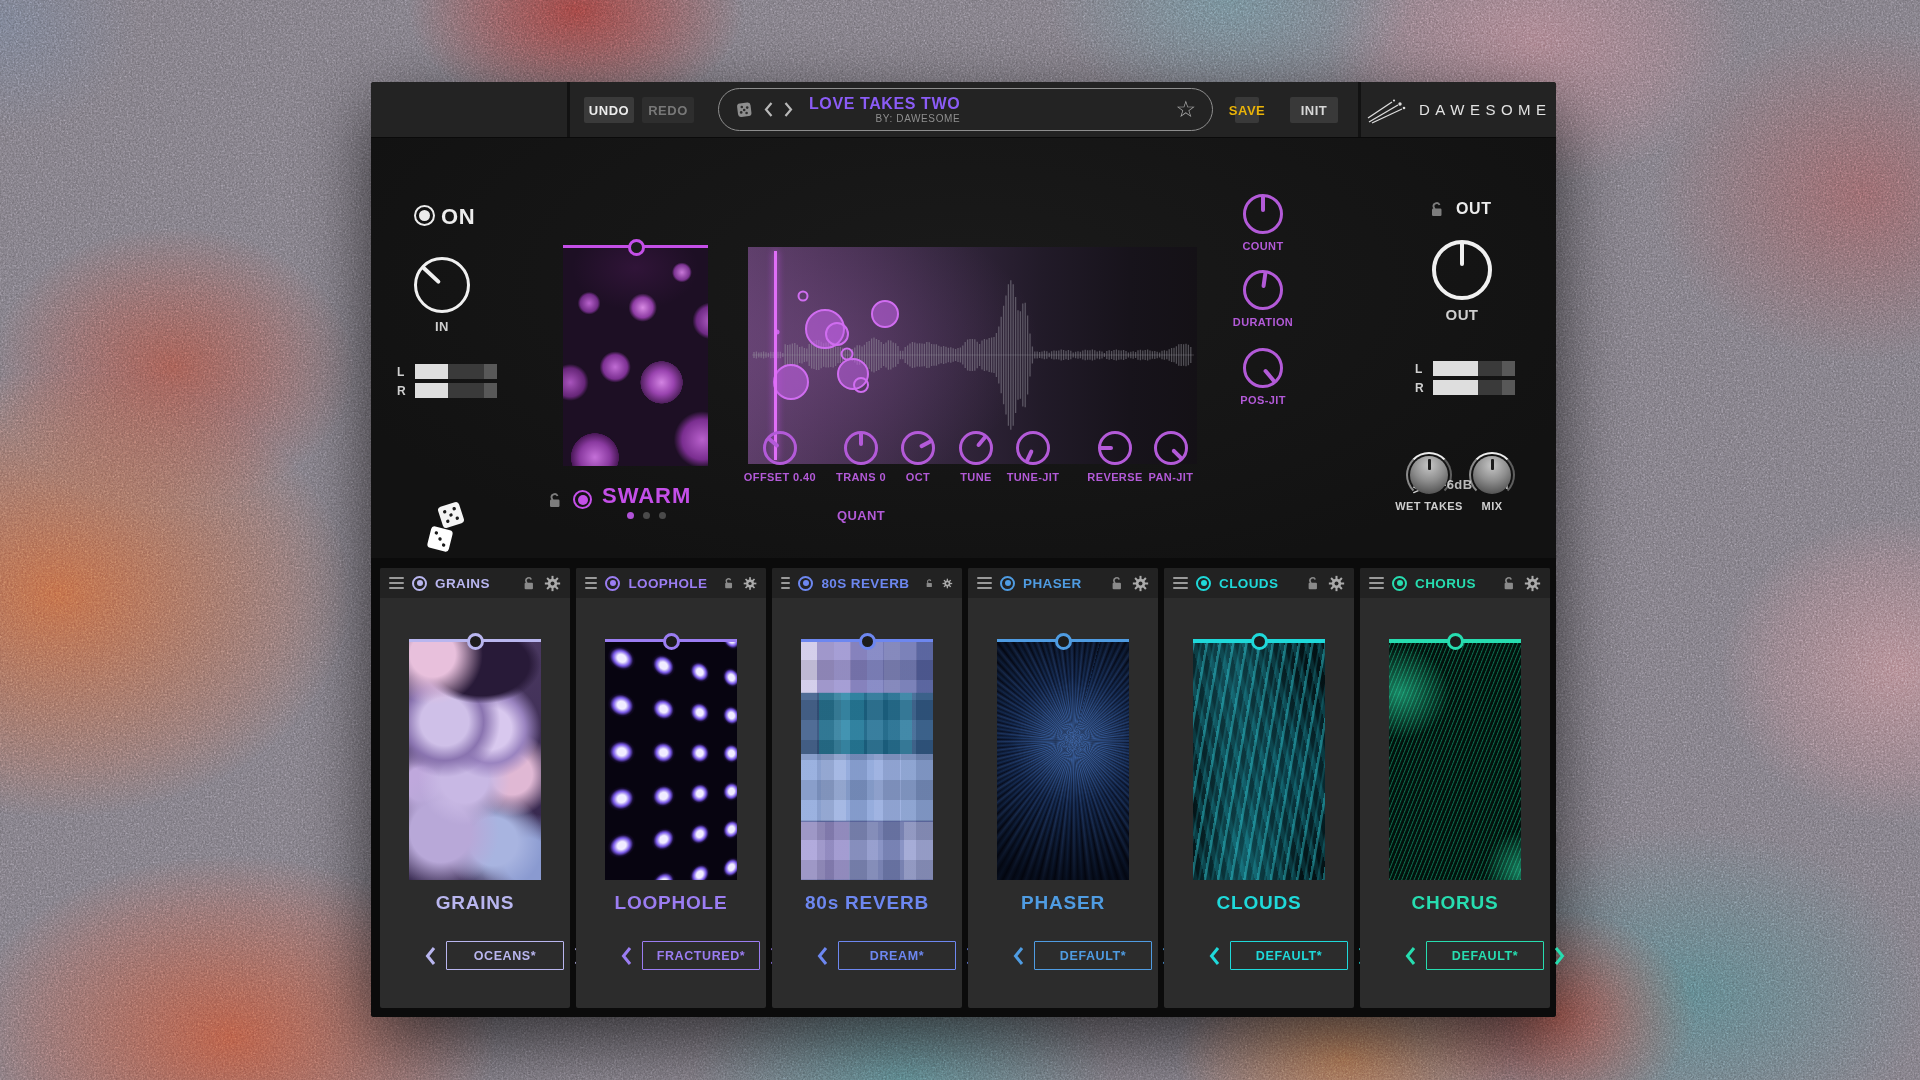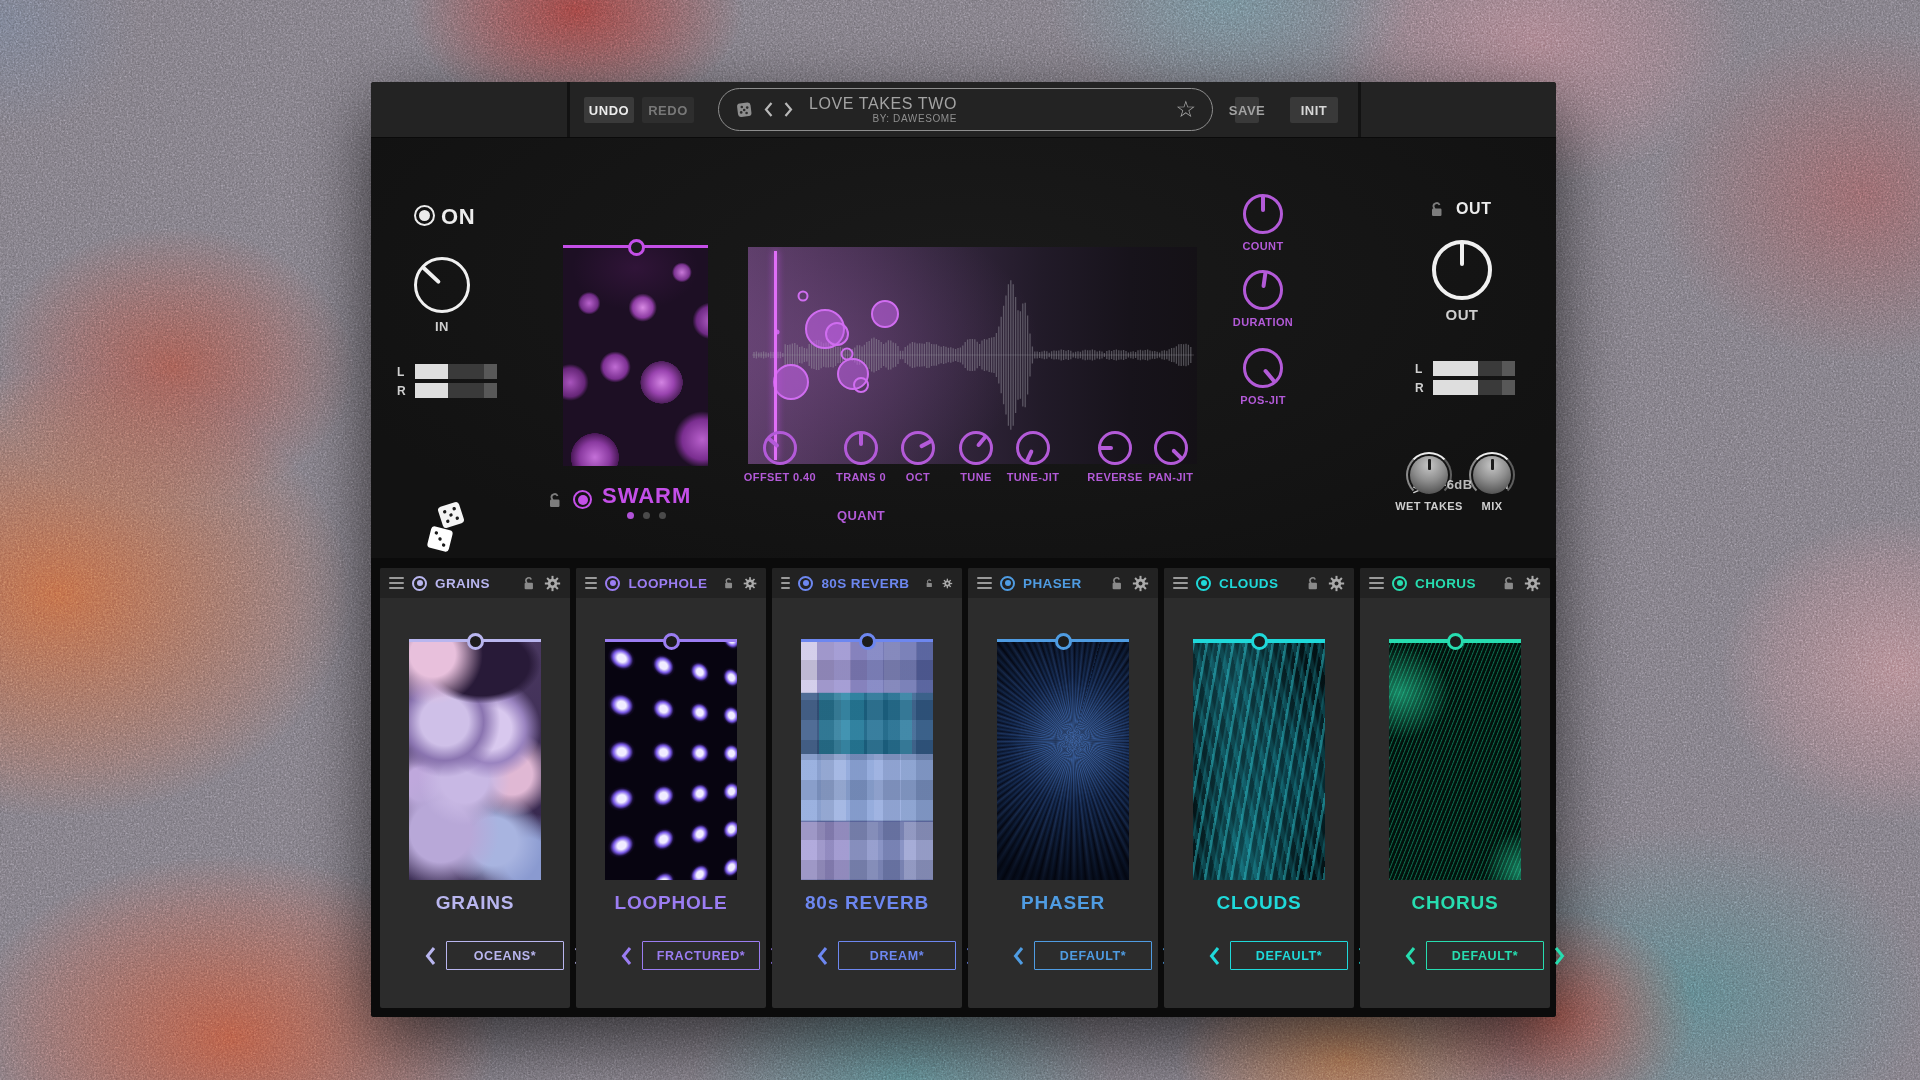--- a/index.html
+++ b/index.html
@@ -32,26 +32,26 @@
   .tb-div{position:absolute;top:0;width:3px;height:55px;background:#121212;}
   .tb-logo{position:absolute;left:17px;top:0;height:55px;display:flex;align-items:center;gap:11px;}
   .burger{display:inline-flex;flex-direction:column;gap:3px;width:20px;}
   .burger i{height:3.2px;background:#d6d6d6;border-radius:1px;}
   .logo-text{font-size:27px;font-weight:700;color:#ececec;letter-spacing:1.5px;}
   .logo-ver{font-size:14px;font-weight:700;color:#b8b8b8;margin-top:10px;letter-spacing:.5px;}
   .tb-btn{position:absolute;top:15px;height:26px;display:flex;align-items:center;justify-content:center;
     font-size:13px;font-weight:700;letter-spacing:.5px;border-radius:2px;cursor:default;}
   .undo{left:213px;width:50px;background:#3a3a3a;color:#ececec;}
   .redo{left:271px;width:52px;background:#2e2e2e;color:#787878;}
-  .save{left:864px;width:24px;background:#393939;color:#a3a3a3;}
+  .save{left:864px;width:24px;background:#393939;color:#eab308;}
   .init{left:919px;width:48px;background:#393939;color:#d8d8d8;}
   .pill{position:absolute;left:347px;top:6px;width:495px;height:43px;border:1.5px solid #8e8e8e;border-radius:23px;
     display:flex;align-items:center;padding:0 16px;box-sizing:border-box;gap:9px;}
   .pill-txt{display:flex;flex-direction:column;line-height:1.15;margin-left:6px;}
-  .pill-name{font-size:16px;color:#a3a3a3;letter-spacing:.6px;}
+  .pill-name{font-size:16px;color:#8b5cf6;letter-spacing:.6px;font-weight:bold;}
   .pill-by{font-size:10px;color:#8f8f8f;letter-spacing:.6px;text-align:right;}
   .pill-star{margin-left:auto;font-size:23px;color:#ababab;line-height:1;}
   .chev{display:inline-block;}
   .brand{position:absolute;left:996px;top:0;height:55px;display:flex;align-items:center;gap:10px;}
   .brand-text{font-size:15px;color:#e2e2e2;letter-spacing:5.5px;font-weight:400;}
   
   .main{position:absolute;left:0;top:56px;width:100%;height:420px;
     background:radial-gradient(ellipse at 50% 35%, #1a1a1a, #121212 80%);}
   .lbl{font-weight:700;color:#d8d8d8;letter-spacing:.6px;}
   
@@ -216,20 +216,33 @@
         </svg>
       <span class="pill-txt">
         <span class="pill-name">LOVE TAKES TWO</span>
         <span class="pill-by">BY: DAWESOME</span>
       </span>
       <span class="pill-star">☆</span>
     </div>
     <div class="tb-btn save">SAVE</div>
     <div class="tb-btn init">INIT</div>
     <div class="tb-div" style="left:987px"></div>
+    <div class="brand">
+      <svg width="42" height="28" viewBox="0 0 42 28">
+        <g stroke="#dcdcdc" stroke-width="1.3" fill="none">
+          <line x1="2" y1="26" x2="31" y2="9"></line>
+            <line x1="5" y1="27" x2="35" y2="13"></line>
+            <line x1="1" y1="22" x2="25" y2="6"></line>
+        </g>
+        <circle cx="33" cy="8" r="1.7" fill="#dcdcdc"></circle>
+          <circle cx="37" cy="12" r="1.3" fill="#dcdcdc"></circle>
+          <circle cx="27" cy="4.5" r="1.1" fill="#dcdcdc"></circle>
+      </svg>
+      <span class="brand-text">DAWESOME</span>
+    </div>
   </div>
 
   <div class="main">
 
     <div class="radio" style="left:43px;top:67px"></div>
     <span class="lbl" style="position:absolute;left:70px;top:66px;font-size:22px;color:#ececec">ON</span>
 
     <div class="kgroup" style="left:33px;top:119px">
       <div class="knob" style="width: 56px; height: 56px; --kc: #f0f0f0; border-width: 3.5px; --angle: -47deg;">
           <span class="ptr"></span>

